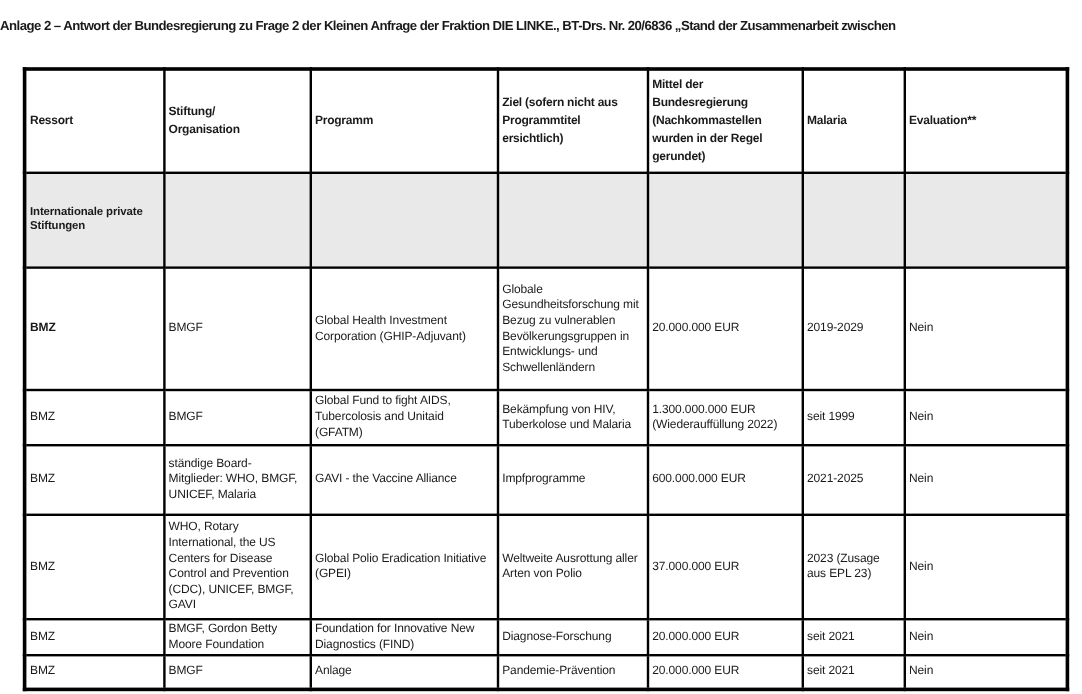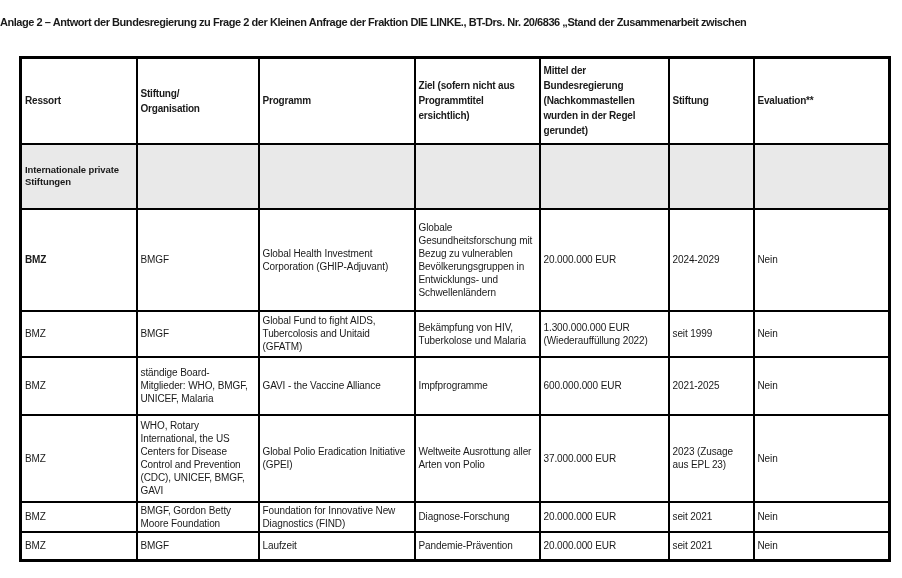--- a/index.html
+++ b/index.html
@@ -40,21 +40,21 @@
   table.main-table { border: 3px solid #000; }
   table.main-table th {
     font-weight: bold;
     font-size: 10px;
     line-height: 15px;
     letter-spacing: -0.2px;
     white-space: pre-line;
     margin-top: 19px;
   }
   tr.header-row    { height: 86px; }
-  tr.section-row   { height: 65px; }
+  tr.section-row   { height: 79px; }
   tr.section-row td {
     background: #e9e9e9;
     font-weight: bold;
     font-size: 9.5px;
     line-height: 12px;
   }
   tr.row-0 { height: 102px; }
   tr.row-1 { height: 46px; }
   tr.row-2 { height: 58px; }
   tr.row-3 { height: 87px; }
@@ -82,42 +82,42 @@
       <col style="width:136px">
     </colgroup>
     <thead>
       <tr class="header-row">
         <th>Ressort</th>
         <th>Stiftung/
 Organisation</th>
         <th>Programm</th>
         <th>Ziel (sofern nicht aus Programmtitel ersichtlich)</th>
         <th>Mittel der Bundesregierung (Nachkommastellen wurden in der Regel gerundet)</th>
-        <th>Stiftung</th>
+        <th>Malaria</th>
         <th>Evaluation**</th>
       </tr>
     </thead>
     <tbody>
       <tr class="section-row">
         <td>Internationale private Stiftungen</td>
         <td></td>
         <td></td>
         <td></td>
         <td></td>
         <td></td>
         <td></td>
       </tr>
 
       <tr class="row-0">
         <td class="bold">BMZ</td>
         <td>BMGF</td>
         <td>Global Health Investment Corporation (GHIP-Adjuvant)</td>
         <td>Globale Gesundheitsforschung mit Bezug zu vulnerablen Bevölkerungsgruppen in Entwicklungs- und Schwellenländern</td>
         <td>20.000.000 EUR</td>
-        <td>2024-2029</td>
+        <td>2019-2029</td>
         <td>Nein</td>
       </tr>
 
       <tr class="row-1">
         <td>BMZ</td>
         <td>BMGF</td>
         <td>Global Fund to fight AIDS, Tubercolosis and Unitaid (GFATM)</td>
         <td>Bekämpfung von HIV, Tuberkolose und Malaria</td>
         <td>1.300.000.000 EUR (Wiederauffüllung 2022)</td>
         <td>seit 1999</td>
@@ -150,21 +150,21 @@
         <td>Foundation for Innovative New Diagnostics (FIND)</td>
         <td>Diagnose-Forschung</td>
         <td>20.000.000 EUR</td>
         <td>seit 2021</td>
         <td>Nein</td>
       </tr>
 
       <tr class="row-5">
         <td>BMZ</td>
         <td>BMGF</td>
-        <td>Laufzeit</td>
+        <td>Anlage</td>
         <td>Pandemie-Prävention</td>
         <td>20.000.000 EUR</td>
         <td>seit 2021</td>
         <td>Nein</td>
       </tr>
     </tbody>
   </table>
 </div>
 
 </body></html>

